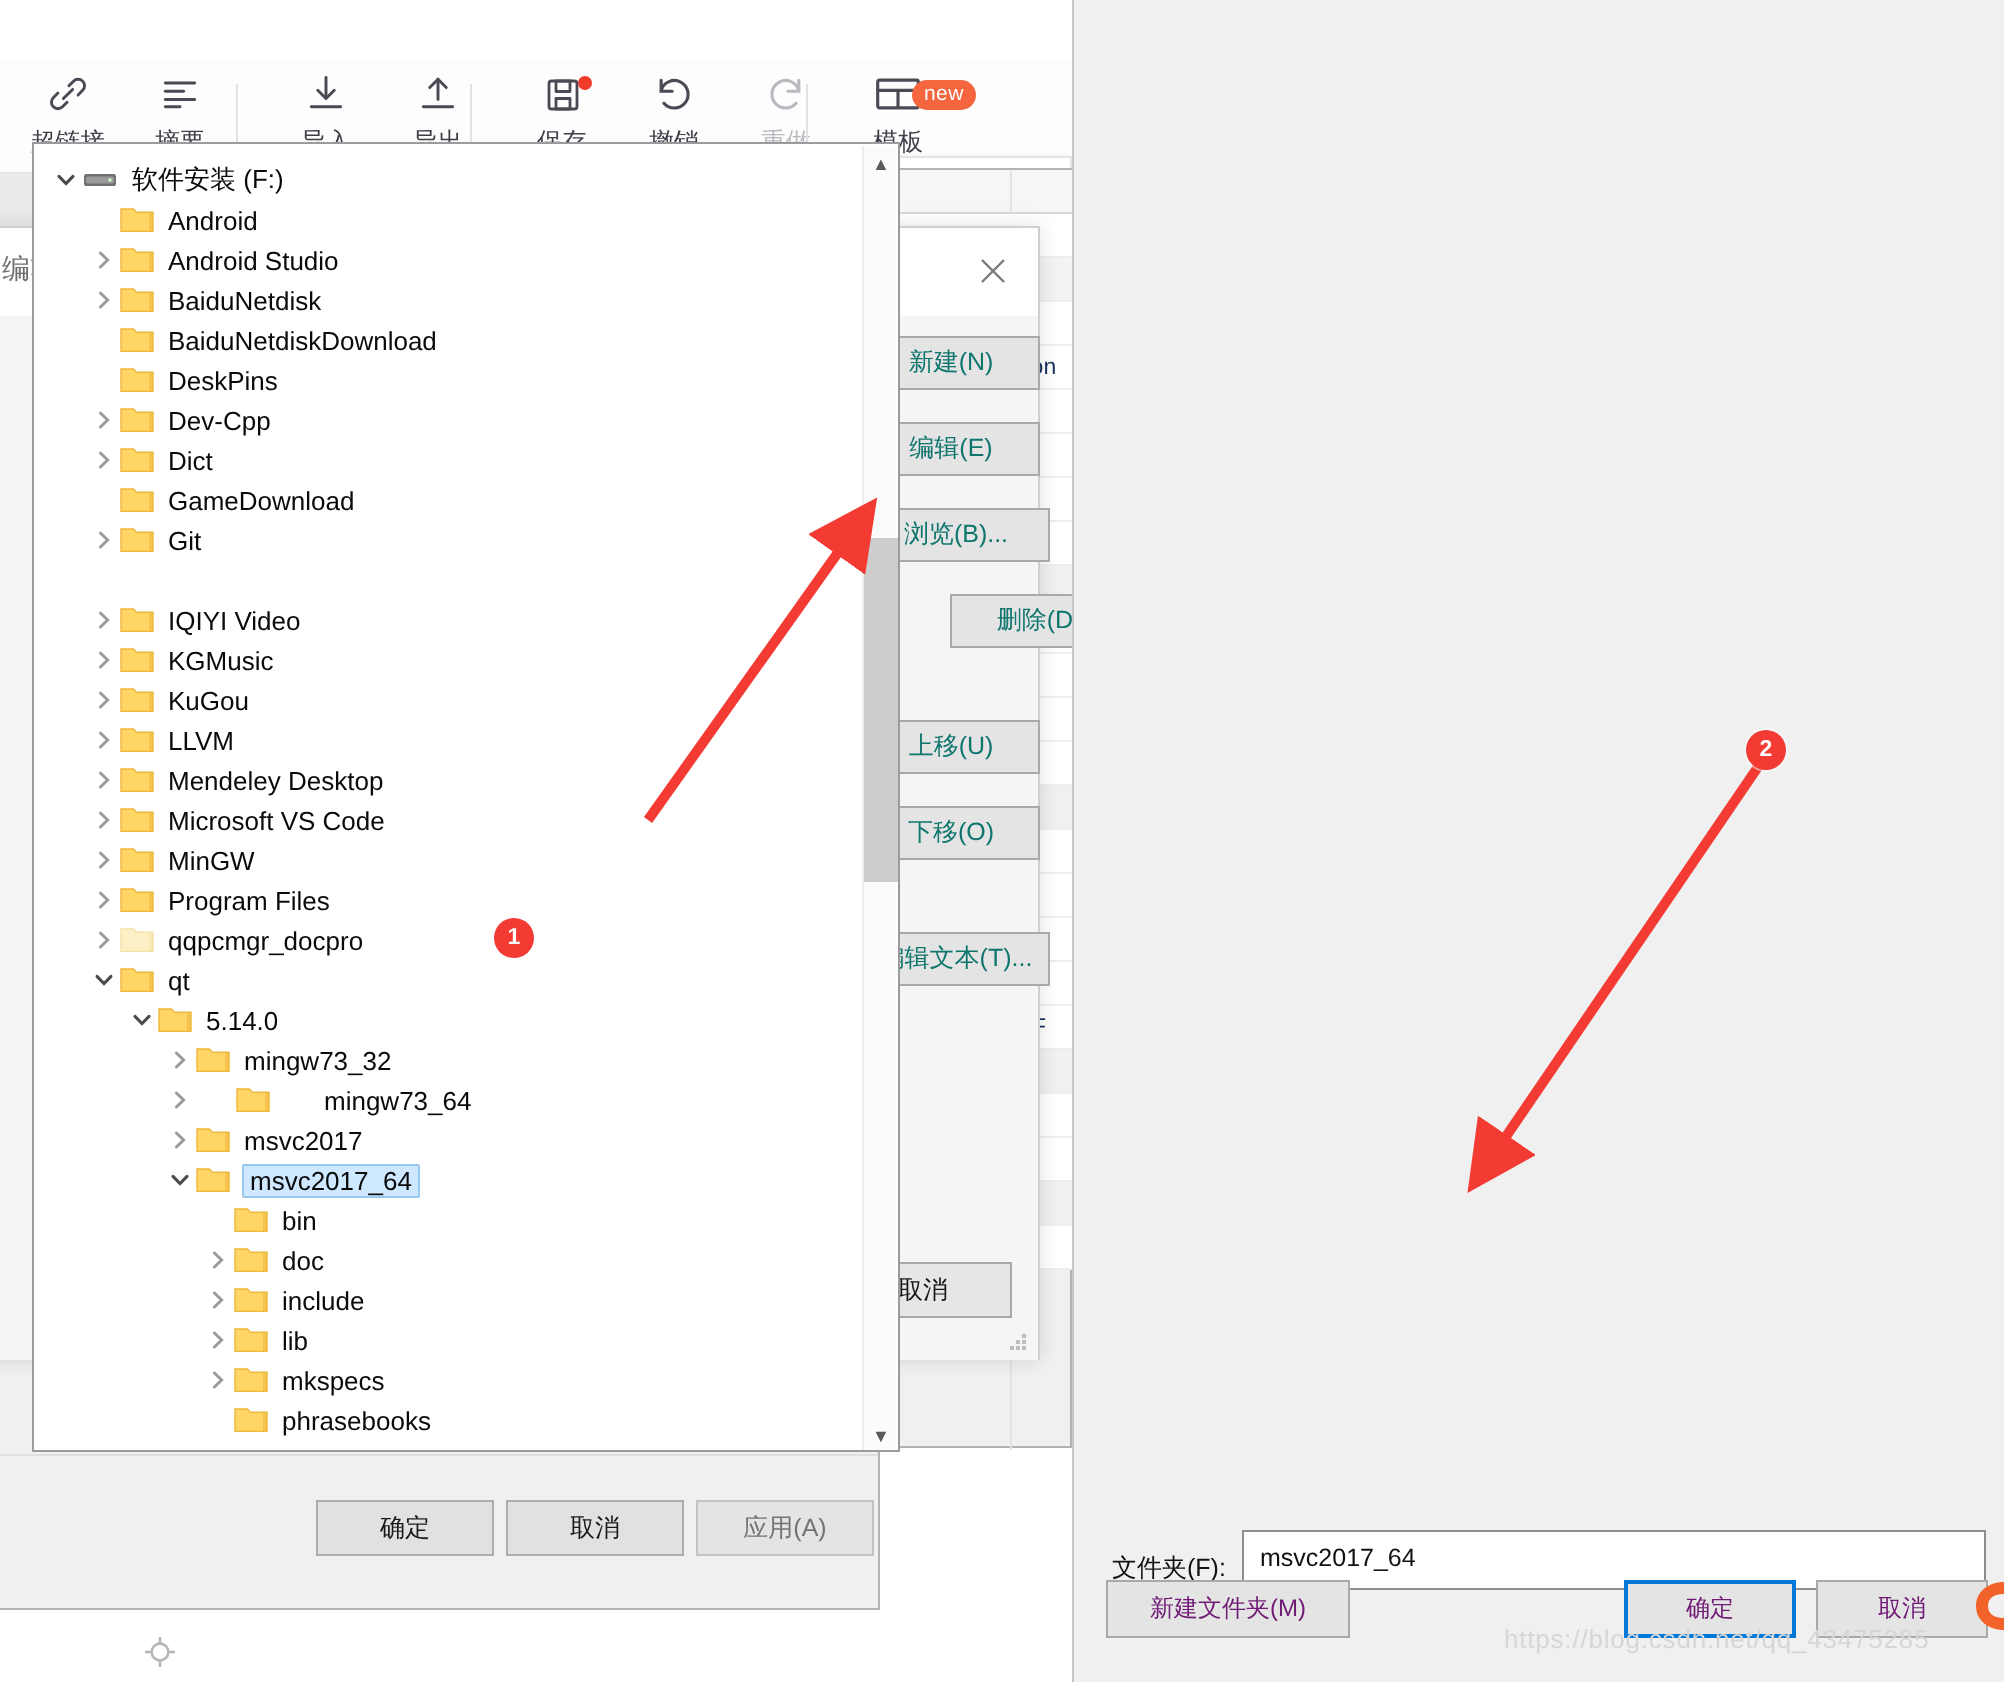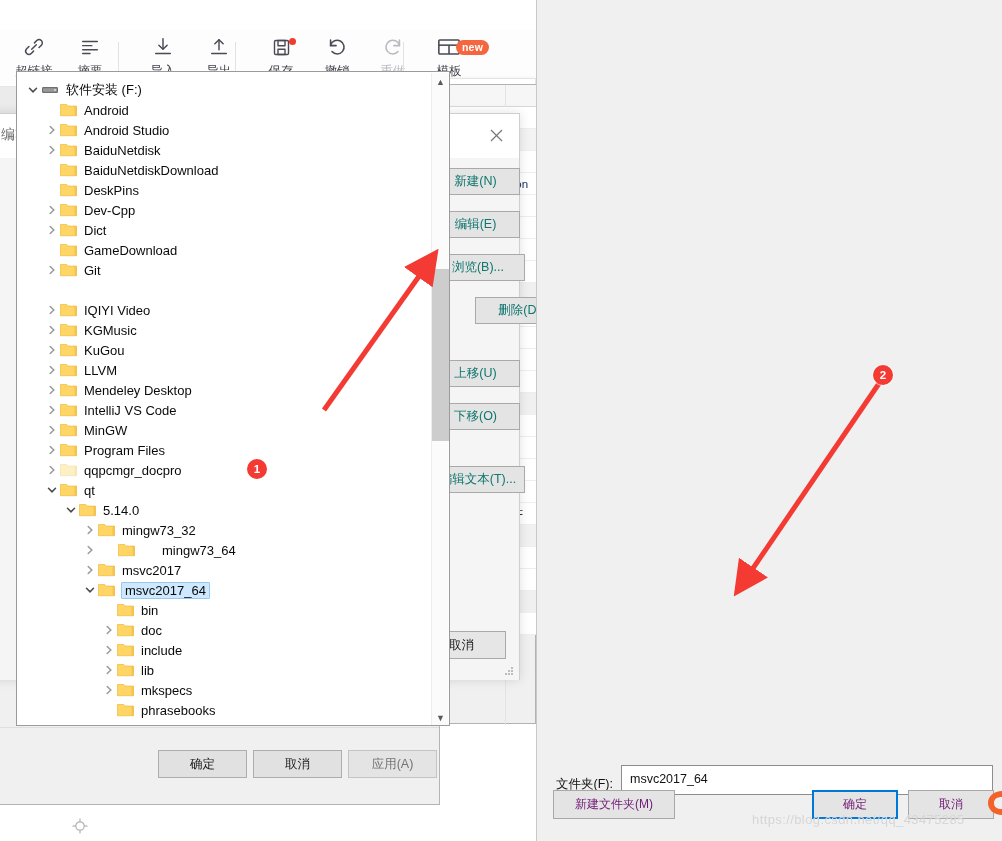--- a/index.html
+++ b/index.html
@@ -24,21 +24,21 @@
     position:absolute; top:4px; width:56px; height:50px;
     display:flex; flex-direction:column; align-items:center; justify-content:flex-start;
     color:#4a4a55; cursor:default;
   }
   .tb-item .tb-ico { height:26px; display:flex; align-items:center; justify-content:center; }
   .tb-item .tb-lbl { font-size:12.5px; margin-top:3px; color:#3f3f4a; white-space:nowrap; }
   .tb-item.disabled .tb-lbl, .tb-item.disabled svg { color:#b9b9c0; stroke:#b9b9c0; }
   .tb-sep { position:absolute; top:12px; width:1px; height:32px; background:#e2e2e4; }
   .tb-dot { position:absolute; width:7px; height:7px; border-radius:50%; background:#f03b2d; }
   .tb-new {
-    position:absolute; background:#f5663f; color:#fff; font-size:10.5px; font-weight:bold;
+    position:absolute; background:#f5663f; color:#fff; font-size:10.5px; font-weight:normal;
     border-radius:9px; padding:1px 6px 2px 6px; line-height:12px; letter-spacing:.2px;
   }
   .app-strip {
     position:absolute; left:0; top:87px; width:536px; height:33px; background:#f3f3f3;
     border-bottom:1px solid #e0e0e0;
   }
   .app-strip .seg { position:absolute; top:0; height:33px; background:#ebebeb; border-right:1px solid #e0e0e0; }
   .app-strip .boxicon { position:absolute; left:205px; top:8px; width:22px; height:20px; border:2px solid #c9c9cc; border-radius:2px;}
   .app-strip .boxicon:after { content:''; position:absolute; left:2px; top:2px; right:2px; height:4px; border-bottom:2px solid #c9c9cc;}
   .app-strip .wide { position:absolute; left:330px; top:5px; width:206px; height:23px; background:#fafafa; border:1px solid #e3e3e3; border-right:none;}
@@ -570,21 +570,21 @@
         <div class="tnode" style="top: 328px; padding-left: 27px;">
           <span class="twist">
             <svg width="10" height="10" viewBox="0 0 10 10" fill="none" stroke="#9a9a9a" stroke-width="1.5" stroke-linecap="round">
               <path d="M3.2 1.5 L6.8 5 L3.2 8.5"></path>
             </svg>
           </span>
           <span class="tfolder"><svg width="17" height="14" viewBox="0 0 17 14">
               <path d="M0.5 1.5 h6.2 l1.5 1.6 h8.3 v9.6 h-16 z" fill="#ffd666" stroke="#efb73b" stroke-width="0.7"></path>
               <path d="M14.5 3.1 v9.6 h2 v-9.6 z" fill="#efb73b" opacity=".55"></path>
             </svg></span>
-          <span class="tlabel">IntelliJ VS Code</span>
+          <span class="tlabel">Microsoft VS Code</span>
         </div>
         <div class="tnode" style="top: 348px; padding-left: 27px;">
           <span class="twist">
             <svg width="10" height="10" viewBox="0 0 10 10" fill="none" stroke="#9a9a9a" stroke-width="1.5" stroke-linecap="round">
               <path d="M3.2 1.5 L6.8 5 L3.2 8.5"></path>
             </svg>
           </span>
           <span class="tfolder"><svg width="17" height="14" viewBox="0 0 17 14">
               <path d="M0.5 1.5 h6.2 l1.5 1.6 h8.3 v9.6 h-16 z" fill="#ffd666" stroke="#efb73b" stroke-width="0.7"></path>
               <path d="M14.5 3.1 v9.6 h2 v-9.6 z" fill="#efb73b" opacity=".55"></path>

